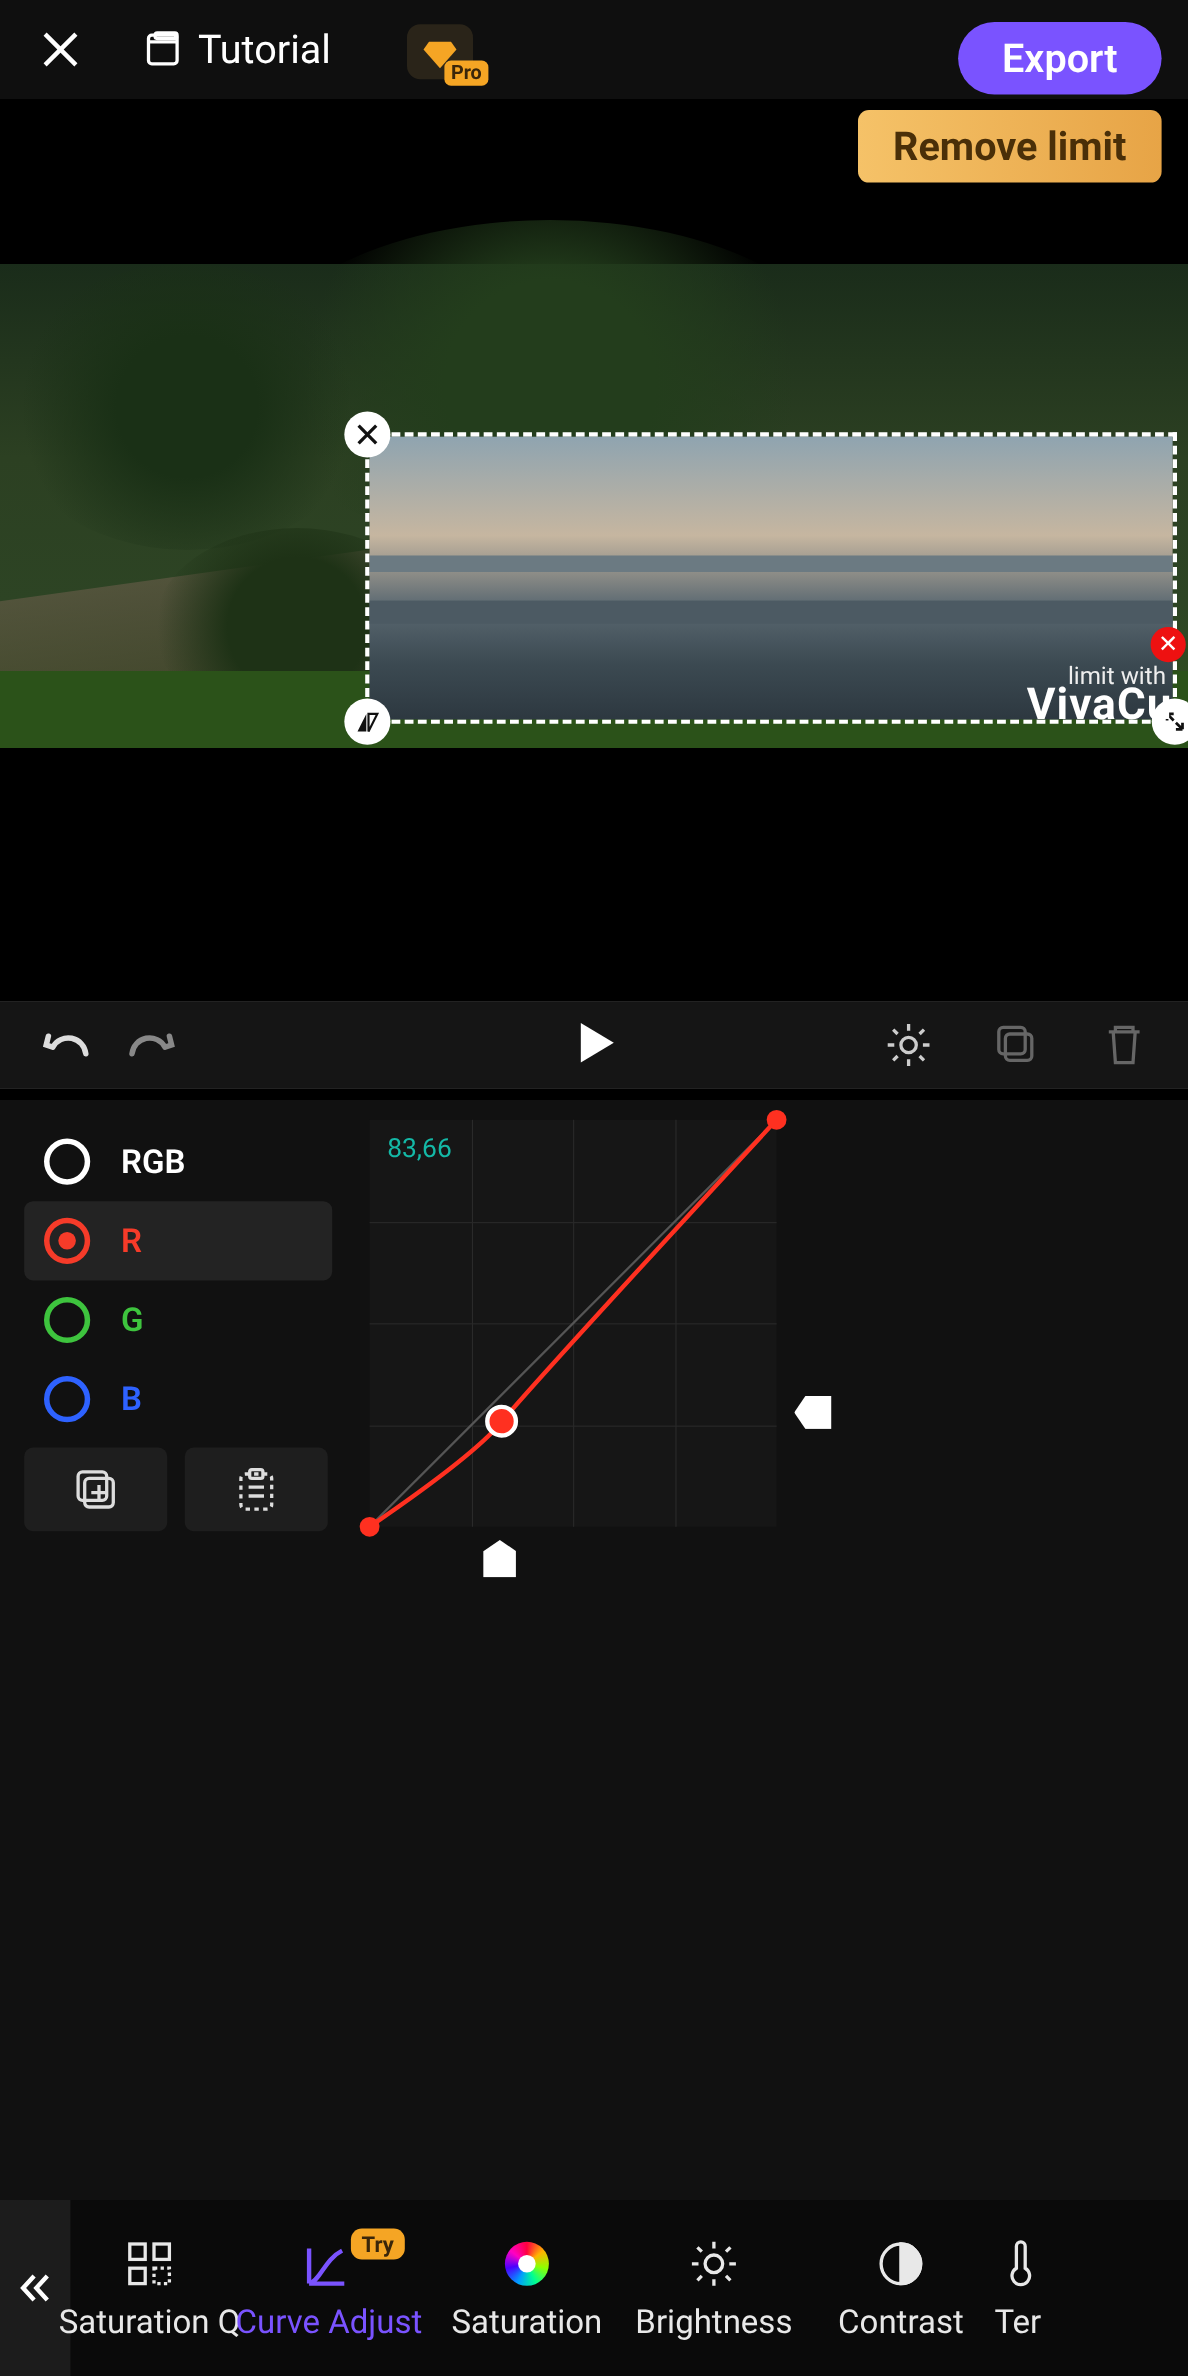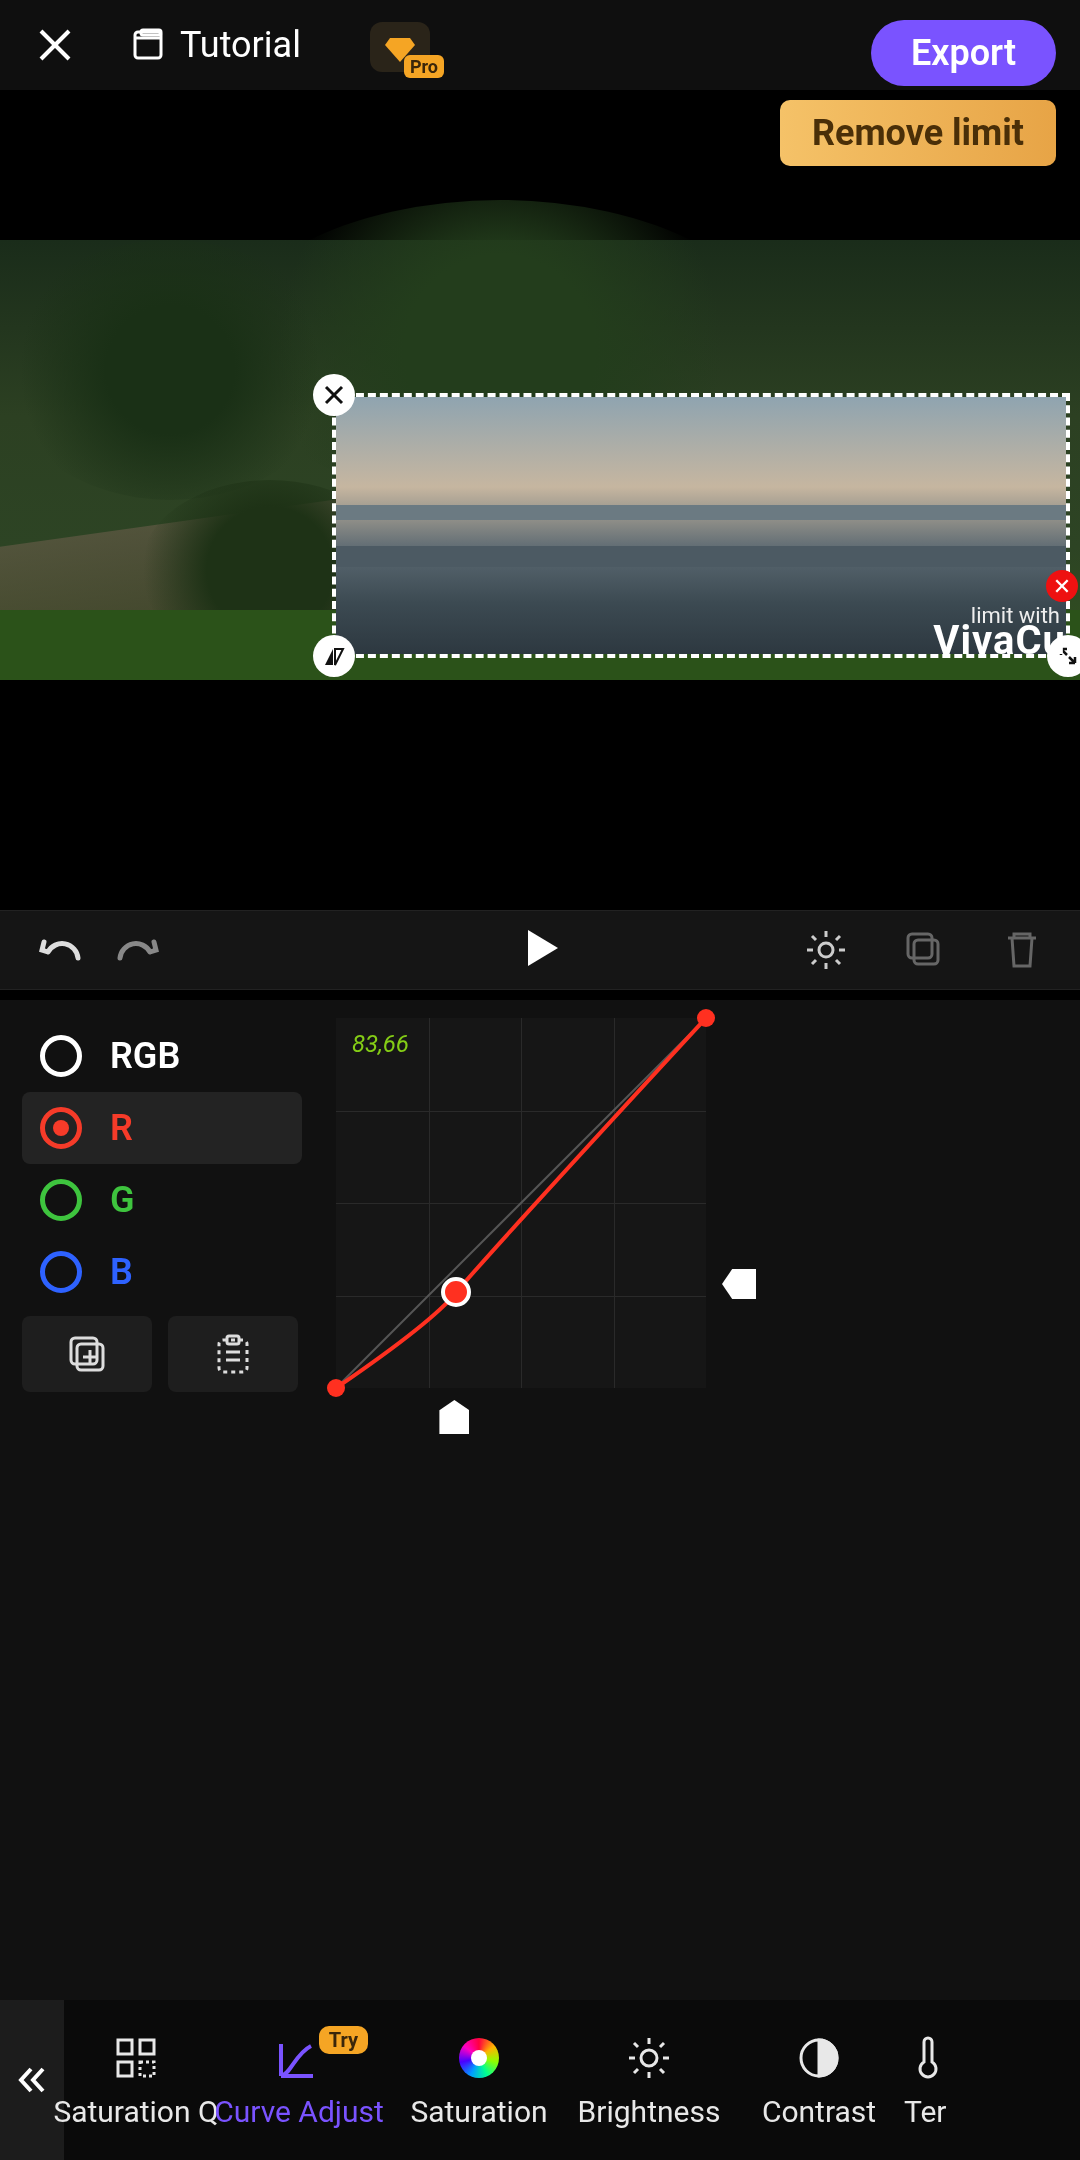--- a/index.html
+++ b/index.html
@@ -59,36 +59,36 @@
   .ic svg { width:44px; height:44px; fill:none; stroke:#ccc; stroke-width:3; }
   .ic.dim svg { stroke:#666; }
 
   
   .curve-panel { position:absolute; top:1000px; left:0; right:0; bottom:160px; background:#111; }
   .channel-list { position:absolute; left:22px; top:20px; width:280px; }
   .ch { display:flex; align-items:center; gap:28px; height:72px; padding:0 18px; border-radius:8px; cursor:pointer; }
   .ch.active { background:#232323; }
   .ch .ring { width:42px; height:42px; border-radius:50%; border:5px solid; }
   .ch .ring.filled::after{content:"";display:block;width:16px;height:16px;border-radius:50%;background:currentColor;margin:8px auto;}
-  .ch-label { font-size:36px; font-weight:600; }
+  .ch-label { font-size:30px; font-weight:600; }
   .ch-rgb .ring{ border-color:#fff; color:#fff;} .ch-rgb .ch-label{color:#fff;}
   .ch-r .ring{ border-color:#f63b29; color:#f63b29;} .ch-r .ch-label{color:#f63b29;}
   .ch-g .ring{ border-color:#3ec43e; color:#3ec43e;} .ch-g .ch-label{color:#3ec43e;}
   .ch-b .ring{ border-color:#2e62ff; color:#2e62ff;} .ch-b .ch-label{color:#2e62ff;}
 
   .action-row { position:absolute; left:22px; top:316px; display:flex; gap:16px; }
   .sq-btn { width:130px; height:76px; background:#1e1e1e; border-radius:8px; display:flex; align-items:center; justify-content:center; cursor:pointer; }
   .sq-btn svg { width:44px; height:44px; stroke:#ddd; stroke-width:3; fill:none; }
 
   .curve-graph { position:absolute; left:336px; top:18px; width:370px; height:370px; background:#161616; cursor:crosshair; }
   .grid-line { position:absolute; background:#2a2a2a; }
   .grid-v { top:0; bottom:0; width:1px; }
   .grid-h { left:0; right:0; height:1px; }
   .diag { position:absolute; left:0; top:0; width:100%; height:100%; }
-  .coord-label { position:absolute; left:16px; top:12px; font-size:24px; color:#84cc16;font-style:italic; }
+  .coord-label { position:absolute; left:16px; top:12px; font-size:24px; color:#14b8a6; }
   .cp { position:absolute; border-radius:50%; }
   .cp-end { width:18px; height:18px; background:#ff3020; }
   .cp-mid { width:30px; height:30px; background:#ff3020; border:4px solid #fff; }
 
   .slider-x { position:absolute; left:336px; top:400px; width:370px; height:36px; }
   .sx-knob2{ position:absolute; top:0; width:30px; height:34px; background:#fff; clip-path: polygon(50% 0, 100% 30%, 100% 100%, 0 100%, 0 30%); transform:translateX(-50%);}
   .slider-y { position:absolute; left:722px; top:18px; width:36px; height:370px; }
   .sy-knob { position:absolute; left:0; width:34px; height:30px; background:#fff; clip-path: polygon(0 0, 70% 0, 100% 50%, 70% 100%, 0 100%); transform: translateY(-50%) rotate(180deg);}
 
   

